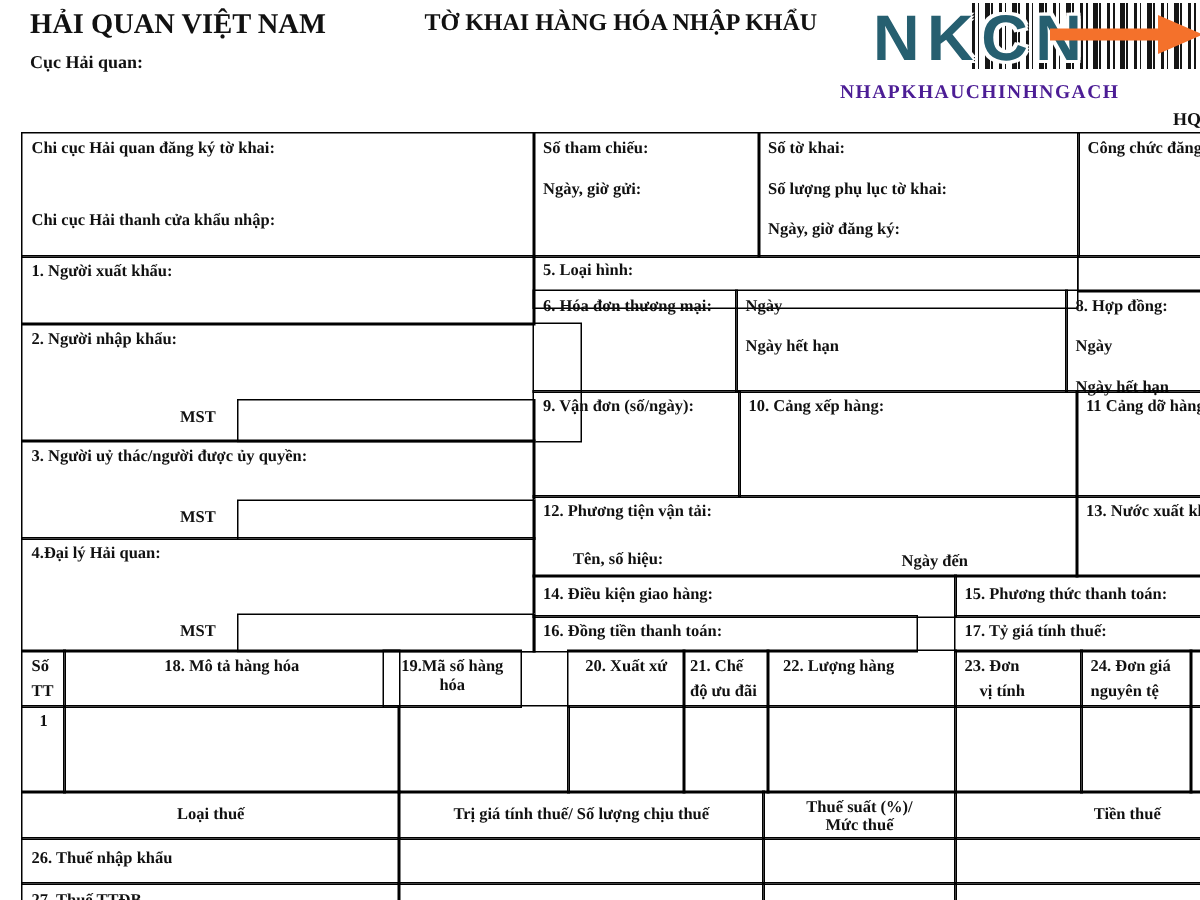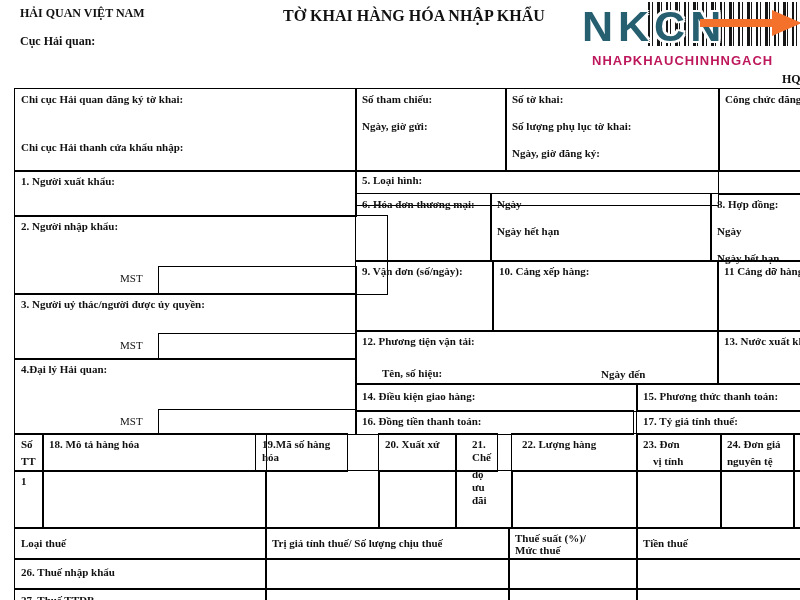--- a/index.html
+++ b/index.html
@@ -8,45 +8,45 @@
     font-family:"Liberation Serif","DejaVu Serif",serif;color:#111;
   }
   .abs{position:absolute;}
   .cell{
     position:absolute;border:1px solid #000;box-sizing:border-box;
     padding:4px 6px;font-weight:bold;font-size:11px;line-height:13px;background:transparent;
   }
   .cell .ln + .ln{margin-top:14px;}
   .mt35{margin-top:35px !important;}
   .mt19{margin-top:19px !important;margin-left:20px;}
-  .ctr{text-align:left;}
+  .ctr{text-align:center;}
   .nowrap{white-space:nowrap;overflow:hidden;}
   .ghead .ln + .ln{margin-top:4px;}
   .vctr{display:flex;flex-direction:column;justify-content:center;}
   .topalign{display:flex;flex-direction:column;justify-content:flex-start;}
-  .mst-label{position:absolute;font-weight:normal;font-size:11px;text-align:right;}
+  .mst-label{position:absolute;font-weight:bold;font-size:11px;text-align:right;}
   .mst-box{position:absolute;border:1px solid #000;box-sizing:border-box;background:#fff;}
   
-  .h-org{left:20px;top:6px;font-size:12px;font-weight:bold;}
+  .h-org{left:20px;top:6px;font-size:19px;font-weight:bold;}
   .h-dept{left:20px;top:34px;font-size:12px;font-weight:bold;}
   .h-title{left:283px;top:7px;font-size:16px;font-weight:bold;}
   .h-code{left:782px;top:72px;font-size:12px;font-weight:bold;white-space:nowrap;}
   
   .barcode{
     left:648px;top:2px;width:152px;height:44px;
     background:repeating-linear-gradient(90deg,#161616 0 2px,#fff 2px 4px,#161616 4px 5px,#fff 5px 9px,#161616 9px 12px,#fff 12px 13px,#161616 13px 14px,#fff 14px 18px);
   }
   .logo-text{
     left:582px;top:2px;font-family:"Liberation Sans","DejaVu Sans",sans-serif;
     font-size:43px;font-weight:800;letter-spacing:5px;color:#265f70;
     text-shadow:-2px 0 0 #fff,2px 0 0 #fff,0 -2px 0 #fff,0 2px 0 #fff,-2px -2px 0 #fff,2px 2px 0 #fff,-2px 2px 0 #fff,2px -2px 0 #fff;
   }
   .logo-caption{
-    left:592px;top:53px;font-family:Liberation Sans, sans-serif;
-    font-size:13px;font-weight:bold;letter-spacing:1px;color:#be185d;white-space:nowrap;
+    left:560px;top:53px;font-family:Liberation Serif, serif;
+    font-size:13px;font-weight:bold;letter-spacing:1px;color:#4c1d95;white-space:nowrap;
   }
   .logo-arrow{left:700px;top:10px;}
 </style>
 </head>
 <body>
 
 <div class="abs h-org">HẢI QUAN VIỆT NAM</div>
 <div class="abs h-dept">Cục Hải quan:</div>
 <div class="abs h-title">TỜ KHAI HÀNG HÓA NHẬP KHẨU</div>
 <div class="abs h-code">HQ/2012-NK</div>
@@ -134,41 +134,41 @@
 <div class="cell" style="left:717px;top:330px;width:150px;height:55px">
   <div class="ln">13. Nước xuất khẩu:</div>
 </div>
 
 <div class="cell" style="left:355px;top:383px;width:283px;height:29px;padding-top:6px">
   <div class="ln">14. Điều kiện giao hàng:</div>
 </div>
 <div class="cell" style="left:636px;top:383px;width:231px;height:29px;padding-top:6px">
   <div class="ln">15. Phương thức thanh toán:</div>
 </div>
-<div class="cell" style="left:355px;top:410px;width:279px;height:25px;padding-top:4px">
+<div class="cell" style="left:355px;top:410px;width:257px;height:25px;padding-top:4px">
   <div class="ln">16. Đồng tiền thanh toán:</div>
 </div>
 <div class="cell" style="left:636px;top:410px;width:231px;height:25px;padding-top:4px">
   <div class="ln">17. Tỷ giá tính thuế:</div>
 </div>
 
 <div class="cell ghead" style="left:14px;top:433px;width:30px;height:39px">
   <div class="ln">Số</div>
   <div class="ln">TT</div>
 </div>
 <div class="cell ghead ctr" style="left:42px;top:433px;width:225px;height:39px">
   <div class="ln">18. Mô tả hàng hóa</div>
 </div>
 <div class="cell ghead ctr" style="left:255px;top:433px;width:93px;height:39px">
   <div class="ln">19.Mã số hàng hóa</div>
 </div>
 <div class="cell ghead ctr" style="left:378px;top:433px;width:79px;height:39px">
   <div class="ln">20. Xuất xứ</div>
 </div>
-<div class="cell ghead" style="left:455px;top:433px;width:43px;height:39px;padding-left:16px">
+<div class="cell ghead" style="left:455px;top:433px;width:58px;height:39px;padding-left:4px">
   <div class="ln">21. Chế</div>
   <div class="ln">độ ưu đãi</div>
 </div>
 <div class="cell ghead" style="left:511px;top:433px;width:127px;height:39px;padding-left:10px">
   <div class="ln">22. Lượng hàng</div>
 </div>
 <div class="cell ghead" style="left:636px;top:433px;width:86px;height:39px">
   <div class="ln">23. Đơn</div>
   <div class="ln" style="text-indent:10px">vị tính</div>
 </div>

